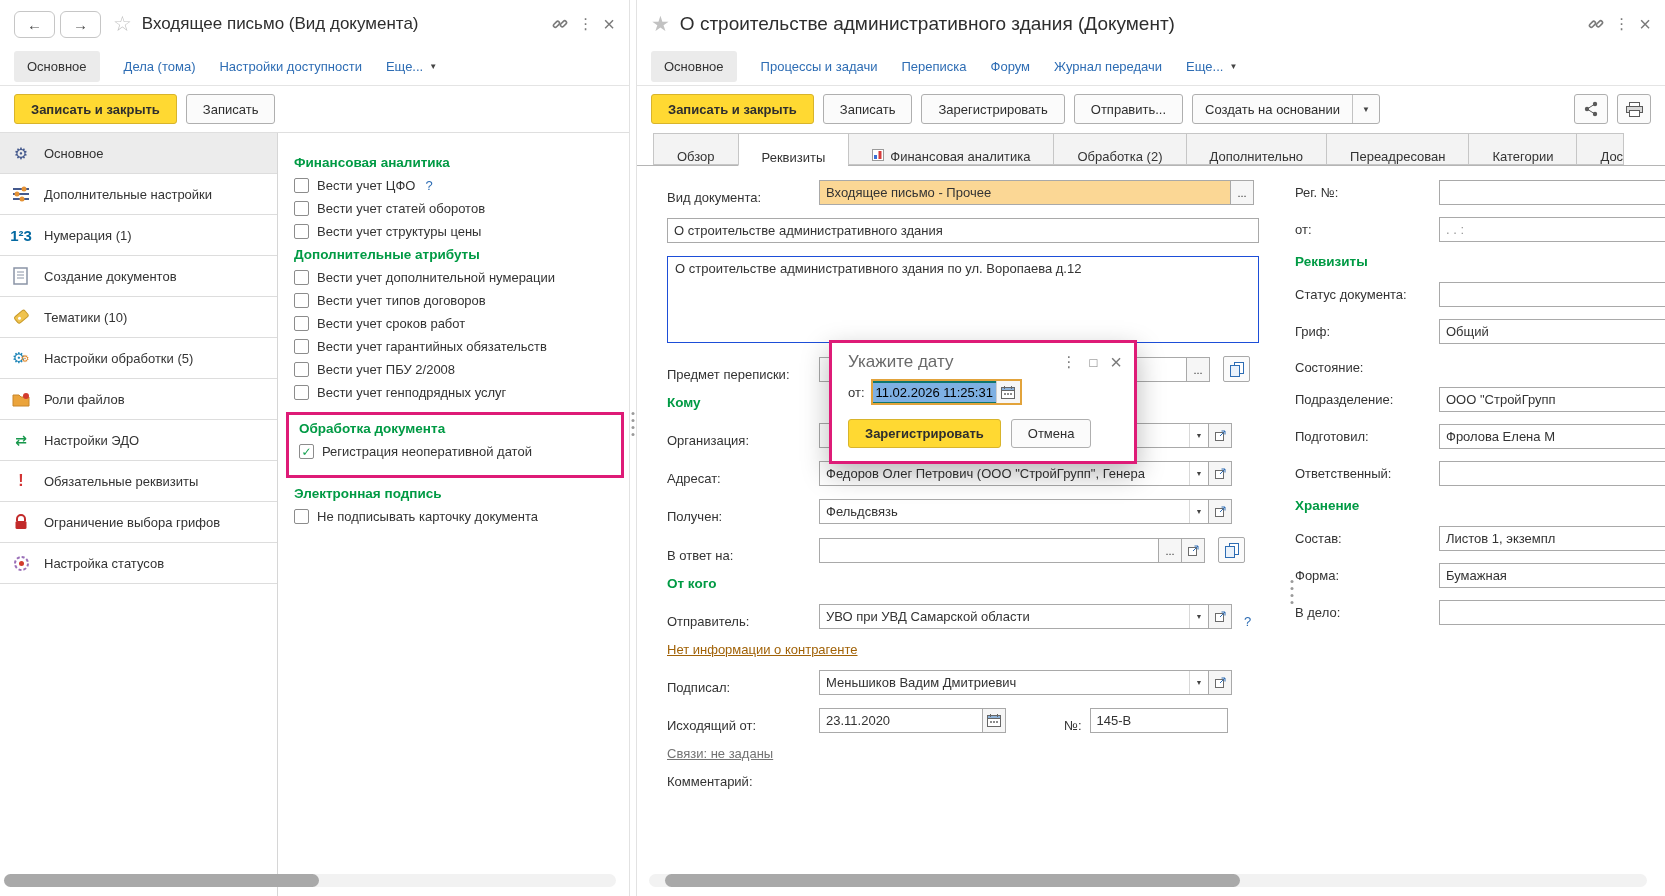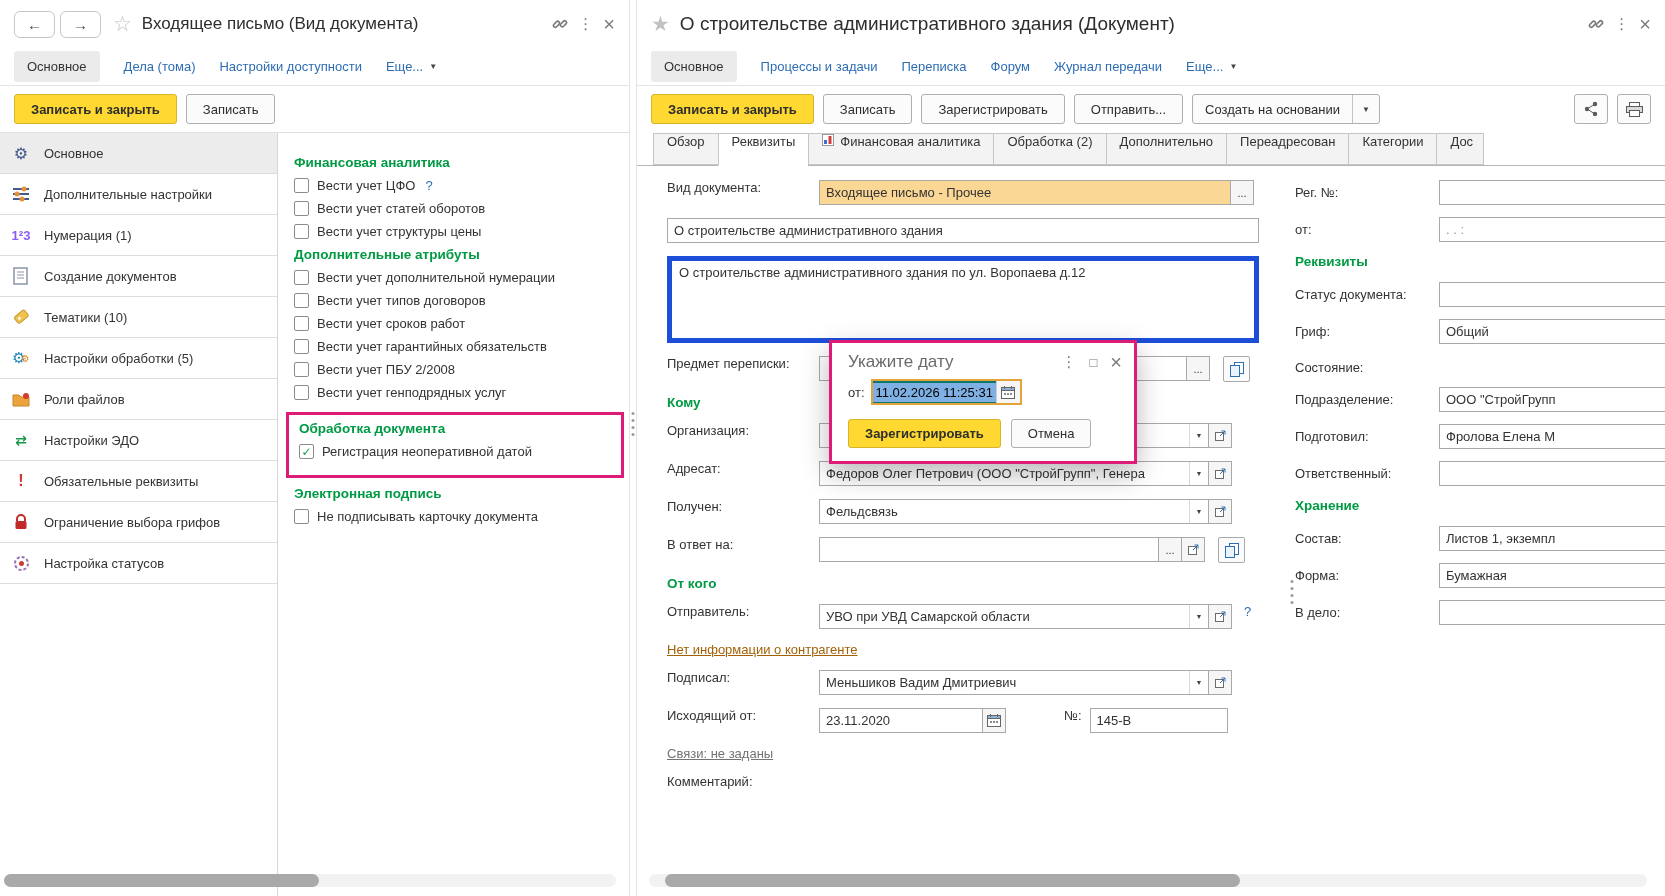--- a/index.html
+++ b/index.html
@@ -36,47 +36,47 @@
 .push{margin-left:auto}
 
 .lbody{display:flex;height:calc(100% - 132px);border-top:1px solid #DFDFDF}
 .sidebar{width:278px;flex-shrink:0;border-right:1px solid #D6D6D6}
 .side-item{display:flex;align-items:center;gap:10px;height:41px;padding:0 8px;border-bottom:1px solid #DDD;cursor:pointer;background:#fff}
 .side-item.active{background:#ECECEC}
 .sicon{width:26px;height:24px;display:flex;align-items:center;justify-content:center;flex-shrink:0}
 .gearglyph{color:#44598D;font-size:16px;font-style:normal}
 .gearteal{color:#1F86B8;font-size:15px;font-style:normal}
 .gearorange{color:#E08A2E;font-size:10px;margin-left:-5px;font-style:normal}
-.numico{color:#8b5cf6;font-weight:700;font-size:13px;font-style:normal}
+.numico{color:#0369a1;font-weight:700;font-size:15px;font-style:normal}
 .exch{color:#18984C;font-weight:700;font-size:14px;font-style:normal}
 .excl{color:#D23333;font-weight:800;font-size:16px;font-style:normal}
 .settings{flex:1;padding:14px 0 0 16px}
 .gtitle{color:#009A44;font-weight:700;font-size:13.5px;margin:8px 0 8px}
 .cbrow{display:flex;align-items:center;gap:8px;margin:8px 0}
 .cbbox{width:15px;height:15px;border:1px solid #8C8C8C;border-radius:2px;background:#fff;display:flex;align-items:center;justify-content:center;font-size:12px;font-weight:700;color:#13A04F;cursor:pointer;flex-shrink:0}
 .helpq{color:#2E6DB4;cursor:pointer;margin-left:2px}
 .hlbox{border:3px solid #DE1B77;margin:12px 0 6px -8px;padding:2px 10px 8px;width:338px}
 .hlbox .gtitle{margin-top:4px}
 
 .subtabs{display:flex;align-items:stretch;height:33px;padding:0 16px;border-bottom:1px solid #B5B5B5;margin-top:1px}
-.subtab{display:flex;align-items:flex-start;gap:6px;padding:0 13px;background:#F3F3F3;border:1px solid #C6C6C6;border-right:none;cursor:pointer;white-space:nowrap}
+.subtab{display:flex;align-items:flex-end;gap:6px;padding:0 23px;background:#F3F3F3;border:1px solid #C6C6C6;border-right:none;cursor:pointer;white-space:nowrap}
 .subtab.last{border-right:1px solid #C6C6C6;max-width:48px;overflow:hidden}
 .subtab.active{background:#fff;border-bottom:1px solid #fff;margin-bottom:-1px}
 .rmain{display:flex;height:calc(100% - 165px);padding-top:14px;position:relative}
 .form{width:652px;flex-shrink:0;padding-left:30px}
-.frow{display:flex;align-items:flex-start;margin-bottom:13px}
+.frow{display:flex;align-items:flex-end;margin-bottom:13px}
 .flabel{width:152px;flex-shrink:0}
 .field{height:25px;border:1px solid #A9A9A9;background:#fff;display:flex;align-items:center;padding:0 6px;white-space:nowrap;overflow:hidden}
 .field.yellow{background:#FBD795}
 .combo{height:25px;border:1px solid #A9A9A9;background:#fff;display:flex;align-items:center;overflow:hidden}
 .combo .cval{flex:1;padding:0 6px;white-space:nowrap;overflow:hidden}
 .combo .dd{width:19px;height:100%;display:flex;align-items:center;justify-content:center;font-size:7px;color:#444;border-left:1px solid #D8D8D8;cursor:pointer;flex-shrink:0}
 .sq{width:24px;height:25px;border:1px solid #A9A9A9;background:#F6F6F6;display:flex;align-items:center;justify-content:center;font-size:11px;color:#333;cursor:pointer;margin-left:-1px;flex-shrink:0;font-family:inherit}
 .copybtn{width:27px;height:26px;border:1px solid #A9A9A9;border-radius:2px;background:#FBFBFB;display:flex;align-items:center;justify-content:center;margin-left:13px;cursor:pointer;flex-shrink:0}
-.textarea{width:592px;height:87px;border:5px solid #1d4ed8;padding:4px 7px;line-height:1.3}
+.textarea{width:592px;height:87px;border:1px solid #1d4ed8;padding:4px 7px;line-height:1.3}
 .ghead{color:#009A44;font-weight:700;font-size:13.5px;margin:6px 0 13px}
 .redlink{color:#a16207;text-decoration:underline;cursor:pointer}
 .bluelink{color:#737373;text-decoration:underline;cursor:pointer}
 .vsplit{width:6px;flex-shrink:0;position:relative}
 .props{flex:1;overflow:hidden}
 .prow{display:flex;align-items:flex-start;margin-bottom:12px}
 .prow.c{align-items:center}
 .plabel{width:144px;flex-shrink:0;padding-top:4px}
 .prow.c .plabel{padding-top:0}
 .pfield{width:245px;flex-shrink:0}

